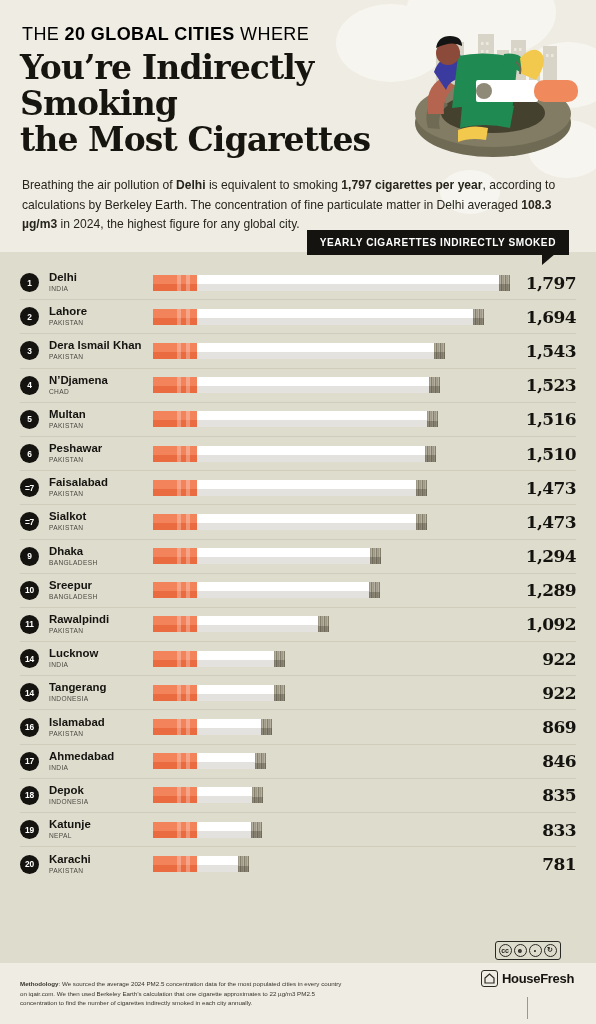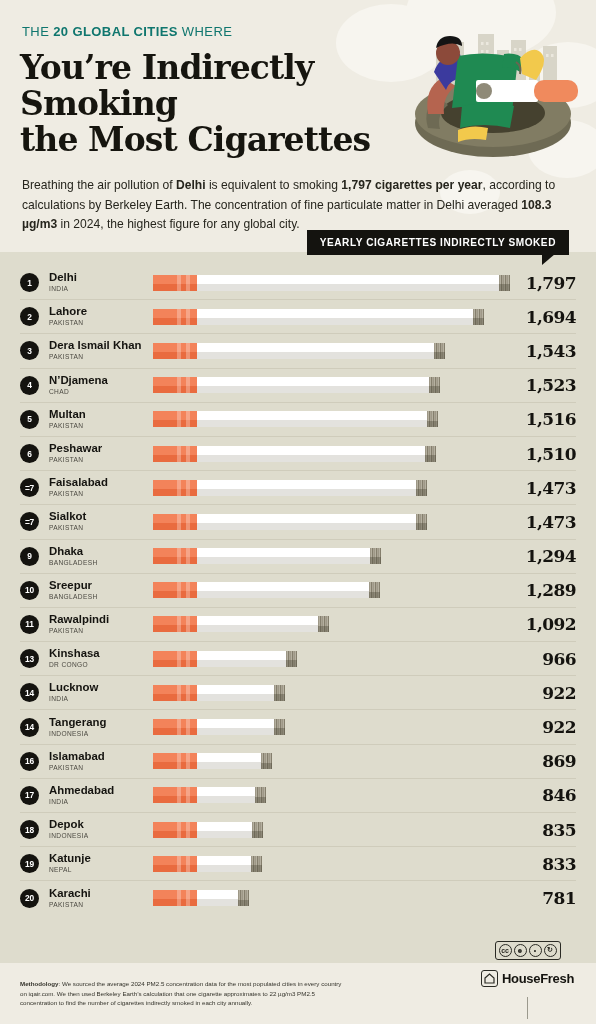--- a/index.html
+++ b/index.html
@@ -33,23 +33,23 @@
     right: 8px;
     top: 10px;
     width: 190px;
     height: 160px;
   }
 
   .kicker {
     position: absolute;
     left: 22px;
     top: 24px;
-    font-size: 13px;
+    font-size: 18px;
     letter-spacing: 0.4px;
-    color: #0f766e;
+    color: #000000;
     font-weight: 400;
   }
   .kicker b { font-weight: 700; }
 
   .headline {
     position: absolute;
     left: 20px;
     top: 50px;
     width: 400px;
     font-family: "DejaVu Serif", serif;
@@ -545,35 +545,20 @@
       <div class="bar-area">
         <div class="cig" style="width: 175.9px;">
           <div class="cig-filter"></div>
           <div class="cig-paper"></div>
           <div class="cig-ash"></div>
         </div>
       </div>
       <div class="value">1,092</div>
     </div>
     <div class="row">
-      <div class="rank">13</div>
-      <div class="labels">
-        <div class="city">Kinshasa</div>
-        <div class="country">DR CONGO</div>
-      </div>
-      <div class="bar-area">
-        <div class="cig" style="width: 143.5px;">
-          <div class="cig-filter"></div>
-          <div class="cig-paper"></div>
-          <div class="cig-ash"></div>
-        </div>
-      </div>
-      <div class="value">966</div>
-    </div>
-    <div class="row">
       <div class="rank">14</div>
       <div class="labels">
         <div class="city">Lucknow</div>
         <div class="country">INDIA</div>
       </div>
       <div class="bar-area">
         <div class="cig" style="width: 132.2px;">
           <div class="cig-filter"></div>
           <div class="cig-paper"></div>
           <div class="cig-ash"></div>

